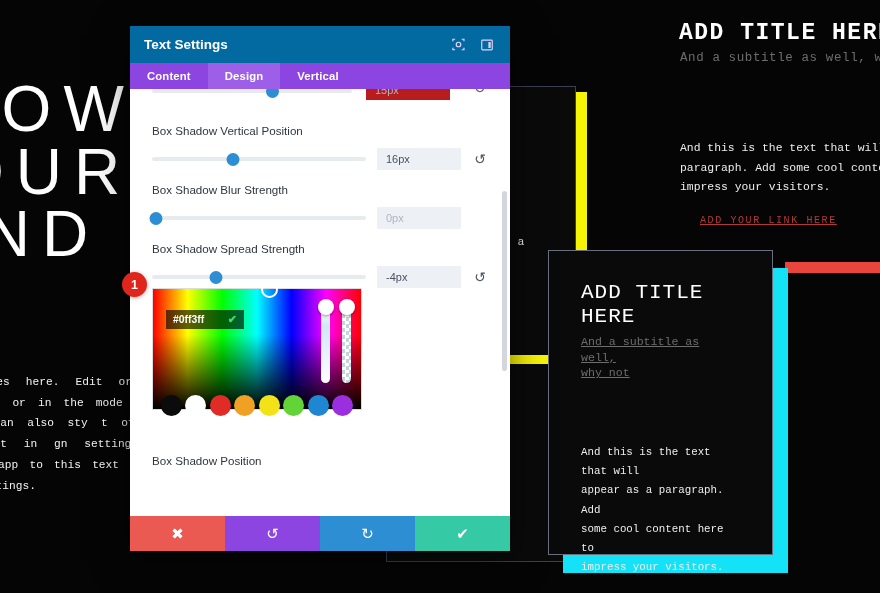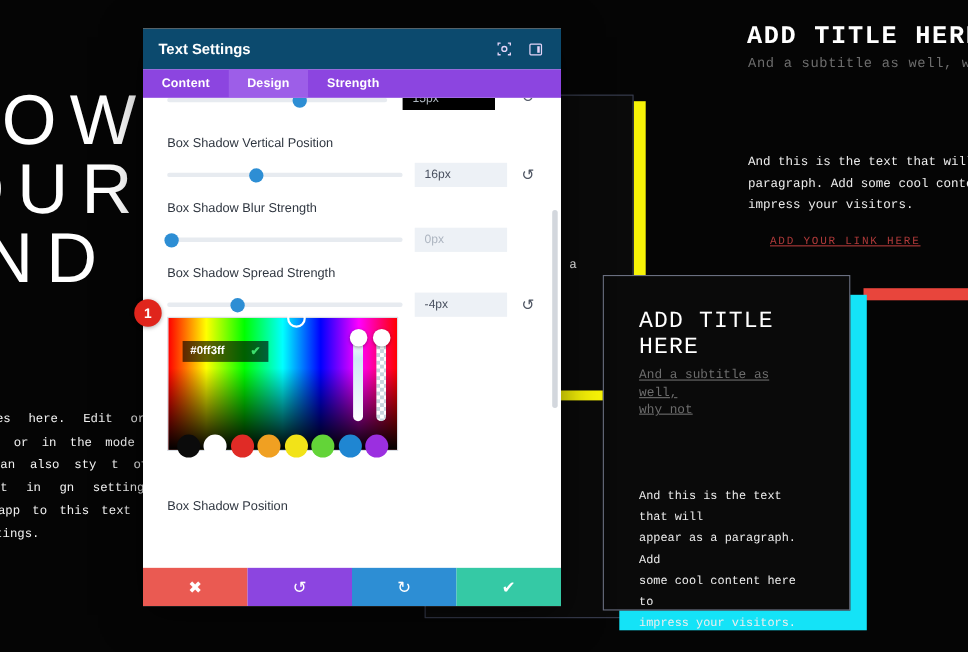--- a/index.html
+++ b/index.html
@@ -178,21 +178,21 @@
     left: 130px; top: 26px;
     width: 380px; height: 525px;
     background: #ffffff;
     box-shadow: 0 8px 34px rgba(0,0,0,.55);
     overflow: hidden;
     display: flex;
     flex-direction: column;
   }
   .modal-header {
     height: 37px;
-    background: #0c4a6e;
+    background: #0369a1;
     display: flex;
     align-items: center;
     padding: 0 14px;
     flex: none;
   }
   .modal-title {
     color: #ffffff;
     font-size: 13.5px;
     font-weight: 700;
     flex: 1;
@@ -240,21 +240,21 @@
     background: #e7ebf0; border-radius: 2px;
   }
   .cut-row .knob {
     position: absolute; left: 114px; top: -4px;
     width: 13px; height: 13px; border-radius: 50%;
     background: #2d8ed4;
   }
   .cut-row .valbox {
     position: absolute; right: 38px; top: -10px;
     width: 84px; height: 21px;
-    background: #000000;
+    background: #b91c1c;
     color: #aeb6c0;
     font-size: 11px;
     display: flex; align-items: center;
     padding-left: 9px;
     overflow: hidden;
   }
   .cut-row .reset {
     position: absolute; right: 2px; top: -9px;
     color: #5b6270; font-size: 14px;
   }
@@ -497,21 +497,21 @@
         <svg width="14" height="14" viewBox="0 0 16 16" fill="none" stroke="currentColor" stroke-width="1.3">
           <rect x="2" y="2.5" width="12" height="11" rx="1"></rect>
           <rect x="9.6" y="4.6" width="2.6" height="6.8" fill="currentColor" stroke="none"></rect>
         </svg>
       </div>
     </div>
 
     <div class="tabs">
       <div class="tab">Content</div>
       <div class="tab active">Design</div>
-      <div class="tab">Strength</div>
+      <div class="tab">Vertical</div>
     </div>
 
     <div class="modal-body">
 
       <div class="cut-row">
         <div class="track"></div>
         <div class="knob"></div>
         <div class="valbox">15px</div>
         <div class="reset">↺</div>
       </div>

